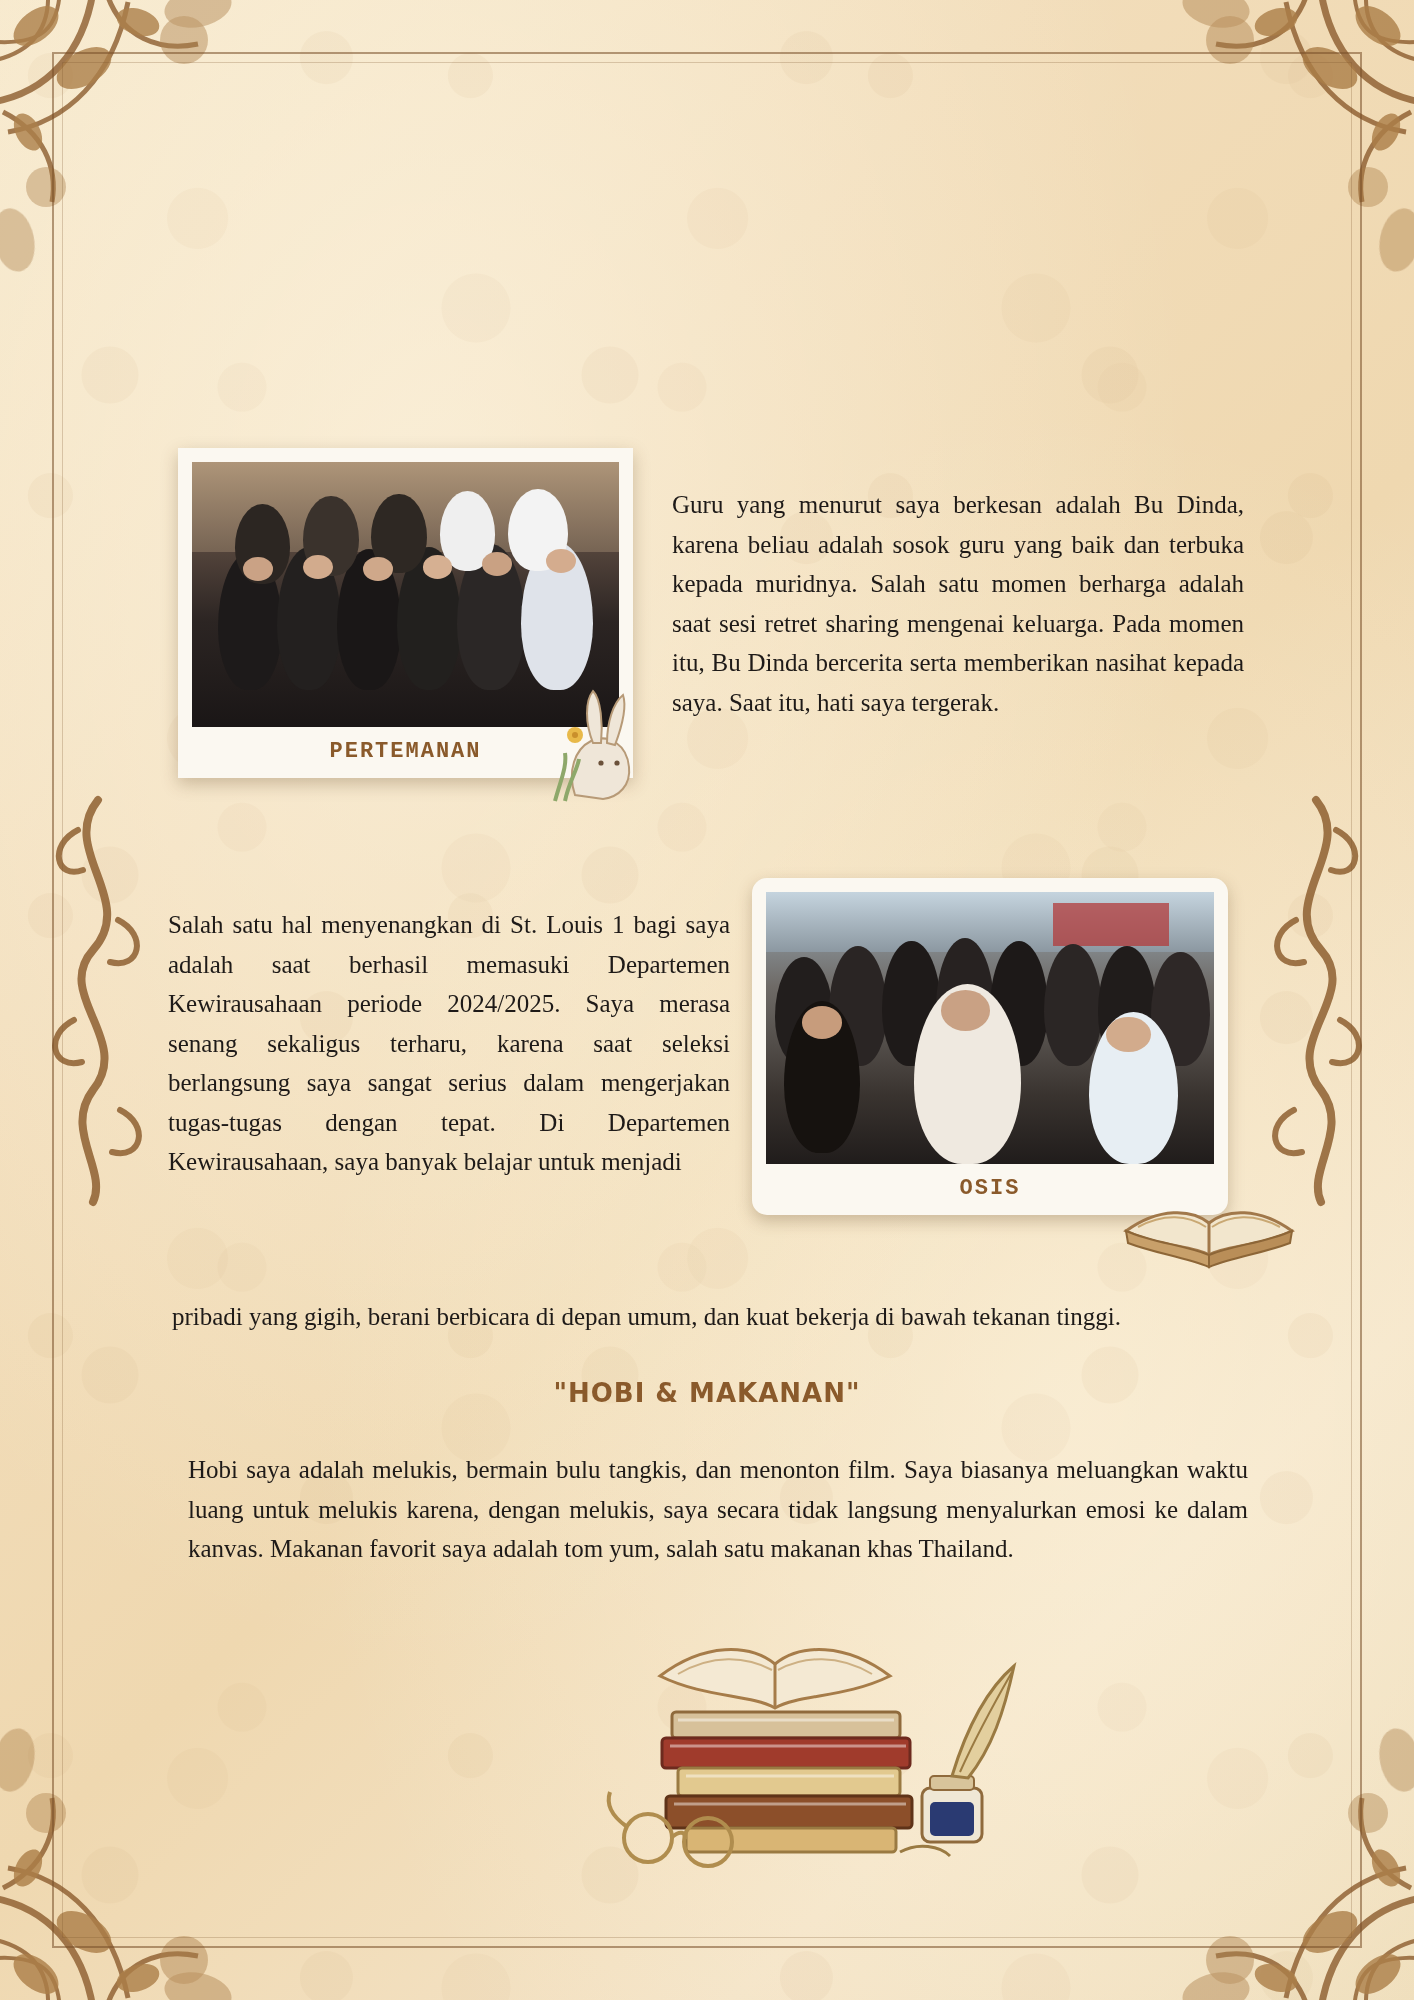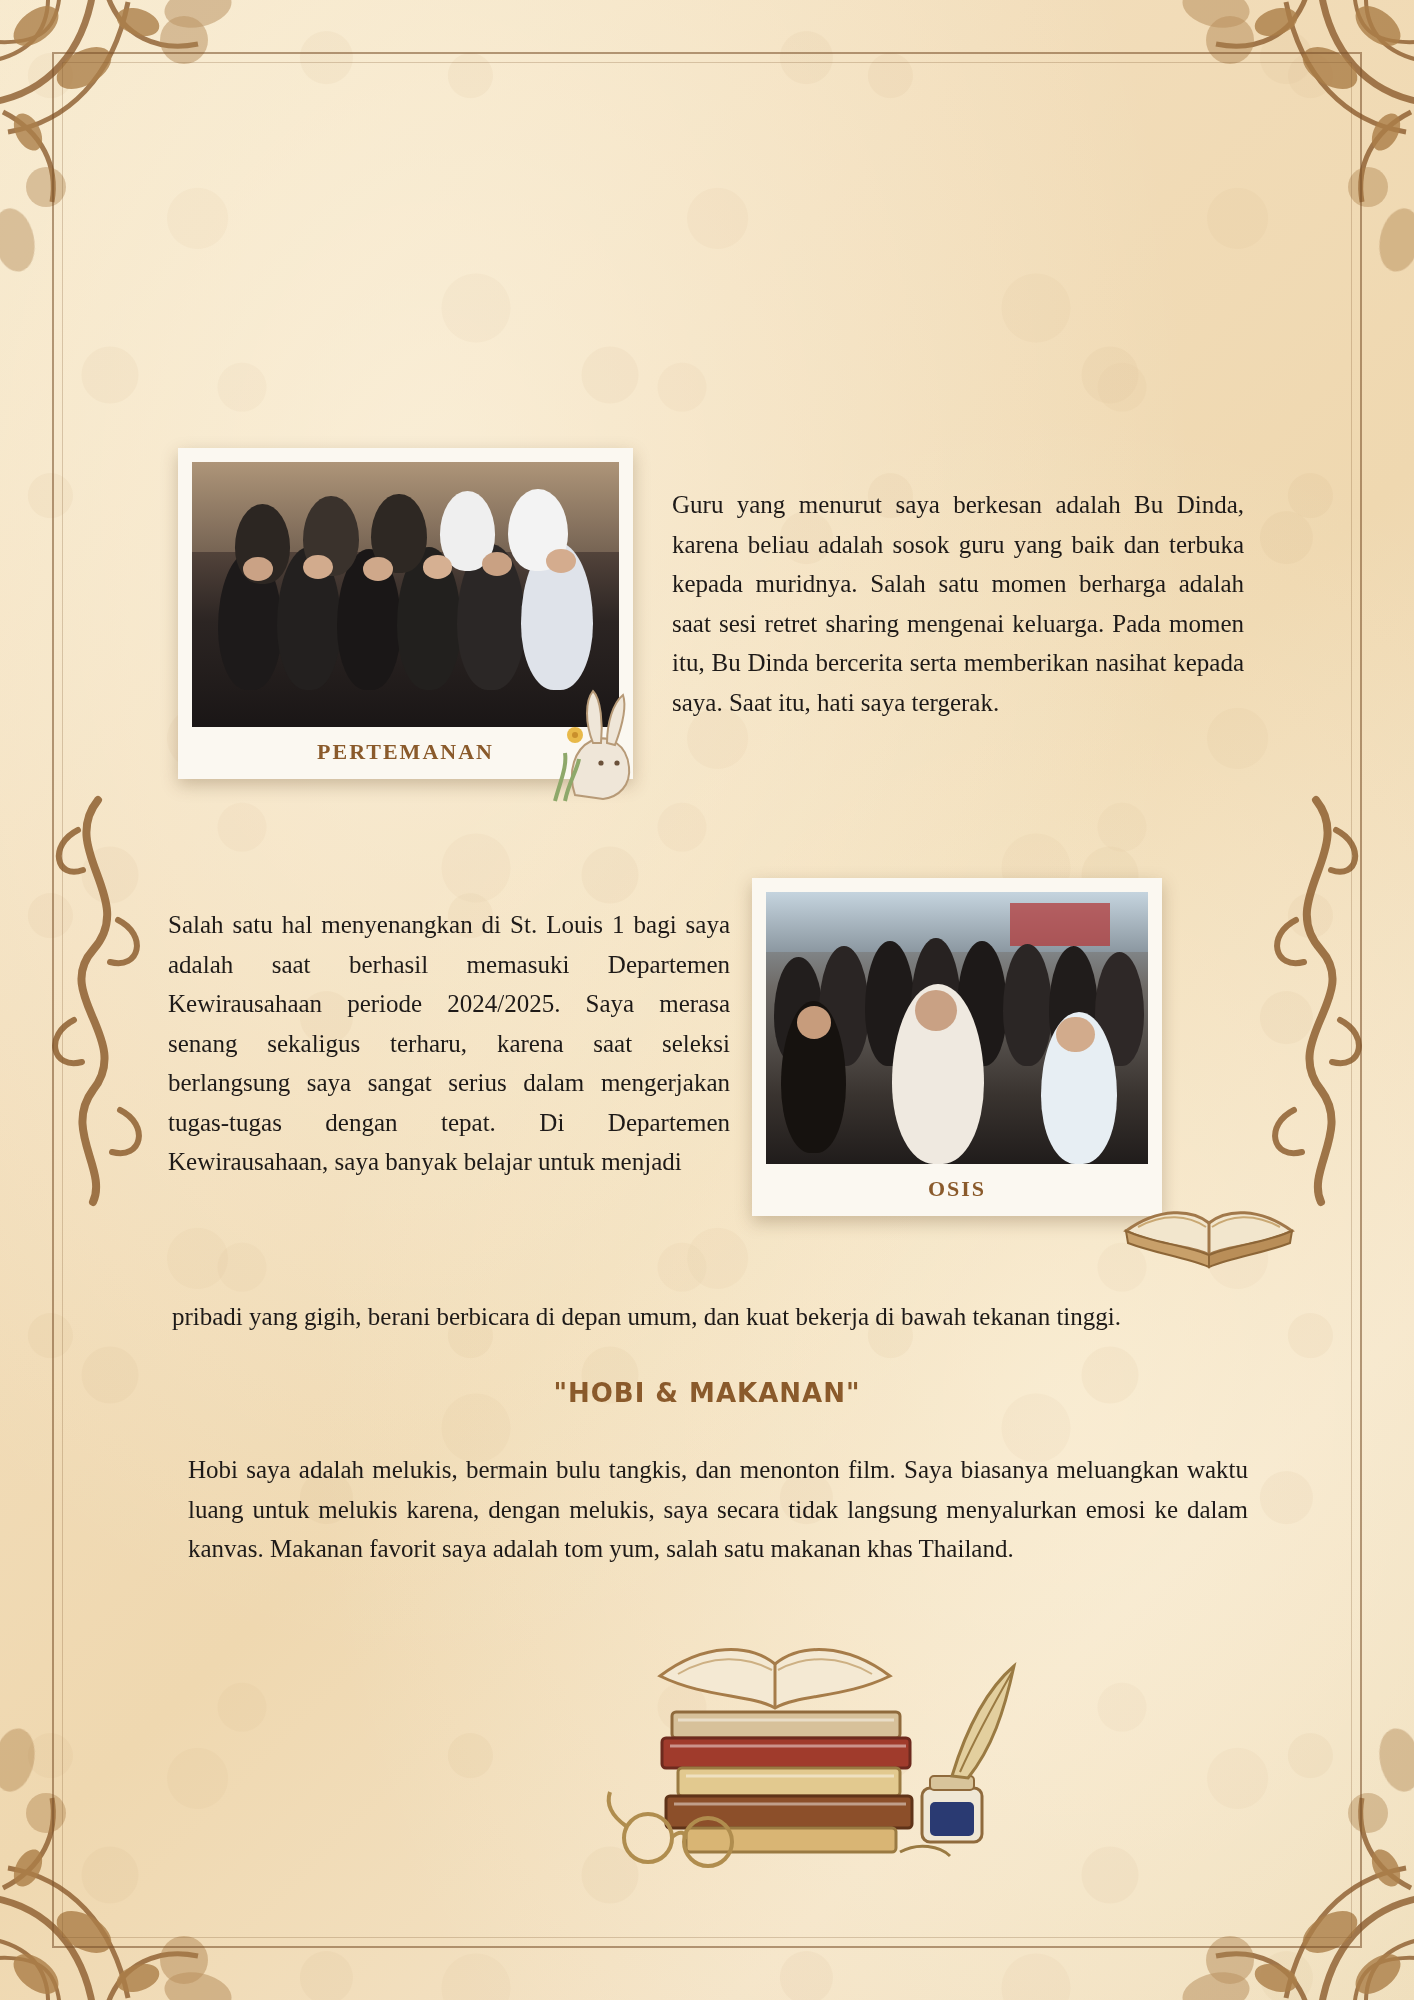--- a/index.html
+++ b/index.html
@@ -114,21 +114,21 @@
 
   
   .polaroid {
     position: absolute;
     background: #fbf8f1;
     box-shadow: 0 6px 16px rgba(90,60,30,0.28);
     padding: 14px 14px 0 14px;
     box-sizing: border-box;
   }
   .polaroid .caption {
-    font-family: Liberation Serif, serif;
+    font-family: Liberation Mono, monospace;
     font-weight: bold;
     color: #8a5a2b;
     text-align: center;
     letter-spacing: 2px;
     font-size: 22px;
     padding: 12px 0 14px 0;
   }
 
   #photo-friends {
     left: 178px;
@@ -139,21 +139,22 @@
     width: 100%;
     height: 265px;
     background:
       linear-gradient(180deg, #6d5a4d 0%, #3b3230 40%, #241f1f 100%);
     position: relative;
     overflow: hidden;
   }
   #photo-osis {
     left: 752px;
     top: 878px;
-    width: 410px;
+    width: 476px;
+    border-radius: 15px;
   }
   #photo-osis .photo-inner {
     width: 100%;
     height: 272px;
     background: linear-gradient(180deg, #8fa3b5 0%, #5c5a57 45%, #2e2a29 100%);
     position: relative;
     overflow: hidden;
   }
 
   

